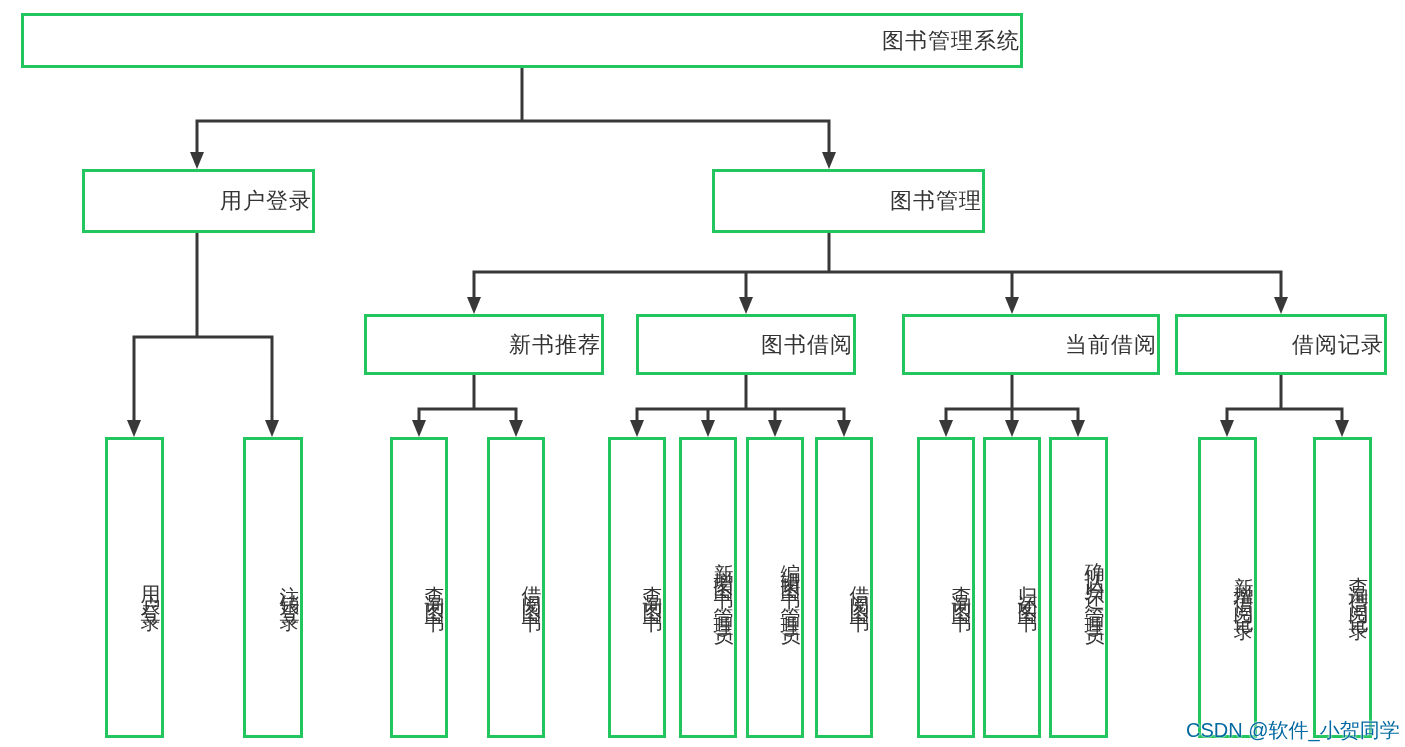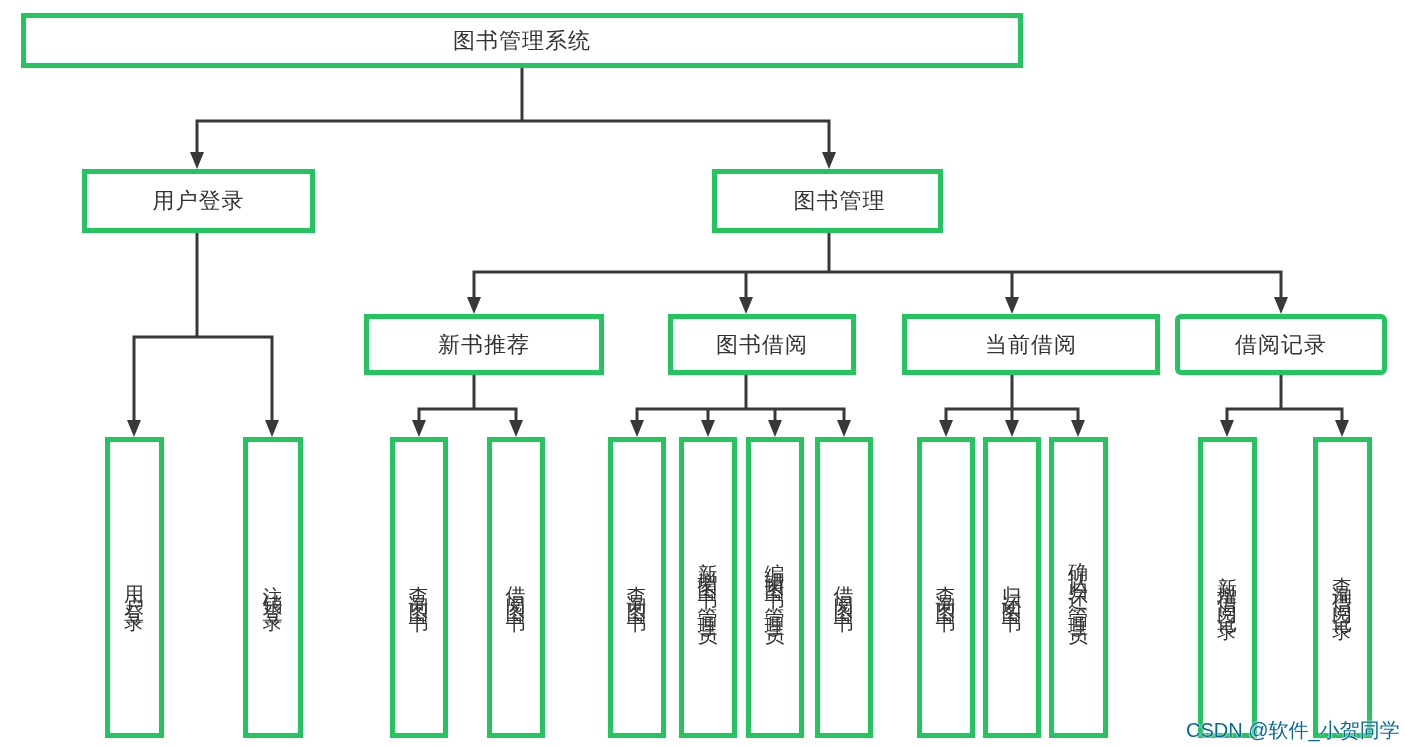--- a/index.html
+++ b/index.html
@@ -9,22 +9,22 @@
     background:#ffffff;
     font-family:"Liberation Sans","DejaVu Sans",sans-serif;
     color:#333333;
     overflow:hidden;
   }
   .wires{position:absolute;left:0;top:0;z-index:1;}
   .node{
     position:absolute;
     box-sizing:border-box;
     background:#ffffff;
-    border:5px solid #22c55e;
-    display:flex;align-items:center;justify-content:center;
+    border:3px solid #22c55e;
+    display:flex;align-items:center;justify-content:flex-end;
     z-index:2;
   }
   .hbox{font-size:22px;letter-spacing:1px;}
   .vbox .vtext{
     writing-mode:vertical-rl;
     text-orientation:mixed;
     font-size:20px;
     letter-spacing:9px;
     line-height:1;
     white-space:nowrap;
@@ -95,34 +95,34 @@
       </g>
   </svg>
 
   <div class="node hbox" style="left:21px;top:13px;width:1002px;height:55px;">
     <span>图书管理系统</span>
   </div>
 
   <div class="node hbox" style="left:82px;top:169px;width:233px;height:64px;">
     <span>用户登录</span>
   </div>
-  <div class="node hbox" style="left:712px;top:169px;width:231px;height:64px;padding-left:24px;">
+  <div class="node hbox" style="left:712px;top:169px;width:273px;height:64px;padding-left:24px;">
     <span>图书管理</span>
   </div>
 
   <div class="node hbox" style="left:364px;top:314px;width:240px;height:61px;">
     <span>新书推荐</span>
   </div>
-  <div class="node hbox" style="left:636px;top:314px;width:188px;height:61px;margin-left:32px;">
+  <div class="node hbox" style="left:636px;top:314px;width:220px;height:61px;">
     <span>图书借阅</span>
   </div>
   <div class="node hbox" style="left:902px;top:314px;width:258px;height:61px;">
     <span>当前借阅</span>
   </div>
-  <div class="node hbox" style="left:1175px;top:314px;width:212px;height:61px;border-radius:6px;">
+  <div class="node hbox" style="left:1175px;top:314px;width:212px;height:61px;">
     <span>借阅记录</span>
   </div>
 
   <div class="node vbox" style="left:105px;top:437px;width:59px;height:301px;">
     <span class="vtext">用户登录</span>
   </div>
   <div class="node vbox" style="left:243px;top:437px;width:60px;height:301px;">
     <span class="vtext">注销登录</span>
   </div>
 

